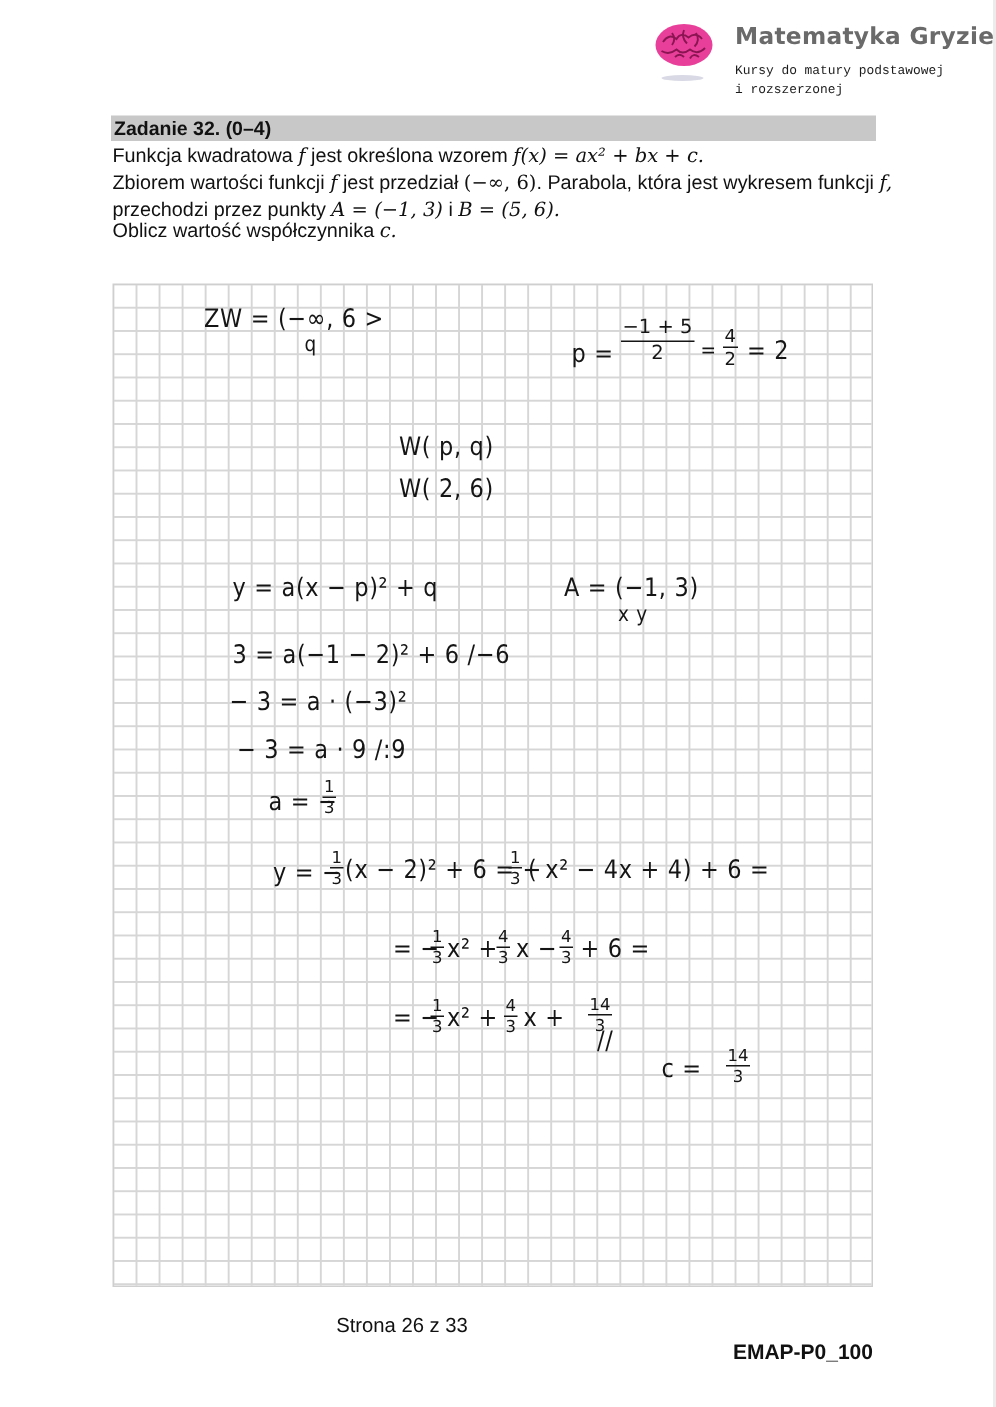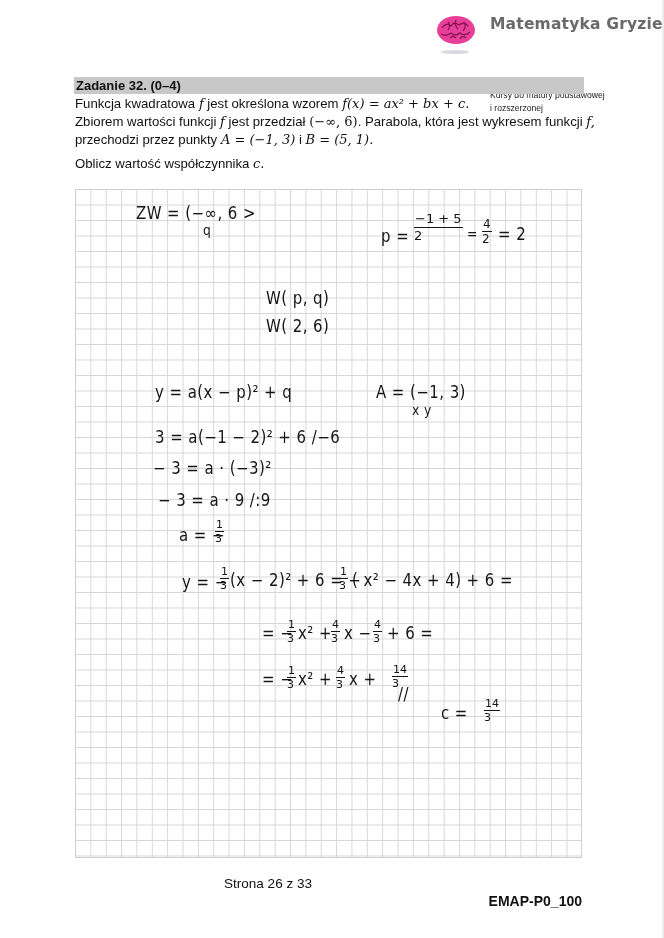--- a/index.html
+++ b/index.html
@@ -3,35 +3,35 @@
 <meta charset="utf-8">
 <style>
   html, body { margin:0; padding:0; }
   body { width:664px; height:938px; background:#ffffff; position:relative; overflow:hidden;
          font-family:"Liberation Sans", sans-serif; color:#111; }
   .edge { position:absolute; right:0; top:0; width:2px; height:938px; background:#ececec; }
   .logo { position:absolute; left:436px; top:14px; width:40px; height:32px; }
   .logo-shadow { position:absolute; left:441px; top:50px; width:28px; height:4px; border-radius:50%; background:#d9d9e6; }
   .brand-title { position:absolute; left:490px; top:15px; font-family:"DejaVu Sans", sans-serif; font-weight:bold;
                  font-size:15.5px; color:#6a6a6a; letter-spacing:0.2px; white-space:nowrap; }
-  .brand-sub { position:absolute; left:490px; top:41px; font-family:Liberation Sans, sans-serif; font-size:8.6px;
-               color:#1a1a1a; line-height:13px; white-space:nowrap;margin-top:48px; }
+  .brand-sub { position:absolute; left:490px; top:41px; font-family:Liberation Mono, monospace; font-size:8.6px;
+               color:#1a1a1a; line-height:13px; white-space:nowrap; }
   .task-header { position:absolute; left:74px; top:77px; width:510px; height:17px; background:#c8c8c8; }
   .task-header span { position:absolute; left:2px; top:1px; font-weight:bold; font-size:13px;text-align:center; }
   .line { position:absolute; left:75px; font-size:13.2px; white-space:nowrap; }
   .m { font-family:"DejaVu Serif", serif; font-style:italic; font-size:13px; }
   .grid { position:absolute; left:75px; top:189px; width:507px; height:669px; border:1px solid #cfcfcf; box-sizing:border-box;
           background-image:
             linear-gradient(to right, #d6d6d6 1px, transparent 1px),
             linear-gradient(to bottom, #d6d6d6 1px, transparent 1px);
           background-size:15.36px 15.5px; background-position:-1px -1px; }
   .hw { position:absolute; font-family:"DejaVu Sans", sans-serif; font-size:17px; color:#151515; white-space:nowrap;
         transform:scaleX(0.88); transform-origin:left top; letter-spacing:0.5px; }
   .hw-small { font-size:14px; }
-  .frac { position:absolute; font-family:"DejaVu Sans", sans-serif; color:#151515; text-align:left; font-size:12px; line-height:12px; }
+  .frac { position:absolute; font-family:"DejaVu Sans", sans-serif; color:#151515; text-align:center; font-size:12px; line-height:12px; }
   .frac .num { display:block; border-bottom:1.6px solid #151515; padding:0 1px 1px; }
   .frac .den { display:block; padding-top:1px; }
   .footer { position:absolute; left:0; width:536px; top:876px; text-align:center; font-size:13.5px; }
   .code { position:absolute; right:82px; top:893px; font-weight:bold; font-size:14px; }
 </style>
 </head>
 <body>
 
 <div class="edge"></div>
 
@@ -49,23 +49,23 @@
 <div class="task-header">
   <span>Zadanie 32. (0–4)</span>
 </div>
 <div class="line" style="top:96px">
   <span>Funkcja kwadratowa </span><span class="m">f</span><span> jest określona wzorem </span><span class="m">f(x) = ax² + bx + c.</span>
 </div>
 <div class="line" style="top:114px">
   <span>Zbiorem wartości funkcji </span><span class="m">f</span><span> jest przedział </span><span class="m" style="font-style:normal">(−∞, 6)</span><span>. Parabola, która jest wykresem funkcji </span><span class="m">f,</span>
 </div>
 <div class="line" style="top:132px">
-  <span>przechodzi przez punkty </span><span class="m">A = (−1, 3)</span><span> i </span><span class="m">B = (5, 1).</span>
+  <span>przechodzi przez punkty </span><span class="m">A = (−1, 3)</span><span> i </span><span class="m">B = (5, 6).</span>
 </div>
-<div class="line" style="top:156px">
+<div class="line" style="top:146px">
   <span>Oblicz wartość współczynnika </span><span class="m">c.</span>
 </div>
 
 <div class="grid"></div>
 
 <div class="hw" style="left:136px;top:203px">ZW = (−∞, 6 &gt;</div>
 <div class="hw hw-small" style="left:203px;top:222px">q</div>
 
 <div class="hw" style="left:381px;top:226px">p =</div>
 <div class="frac" style="left:414px;top:212px;font-size:13px;line-height:14px">

